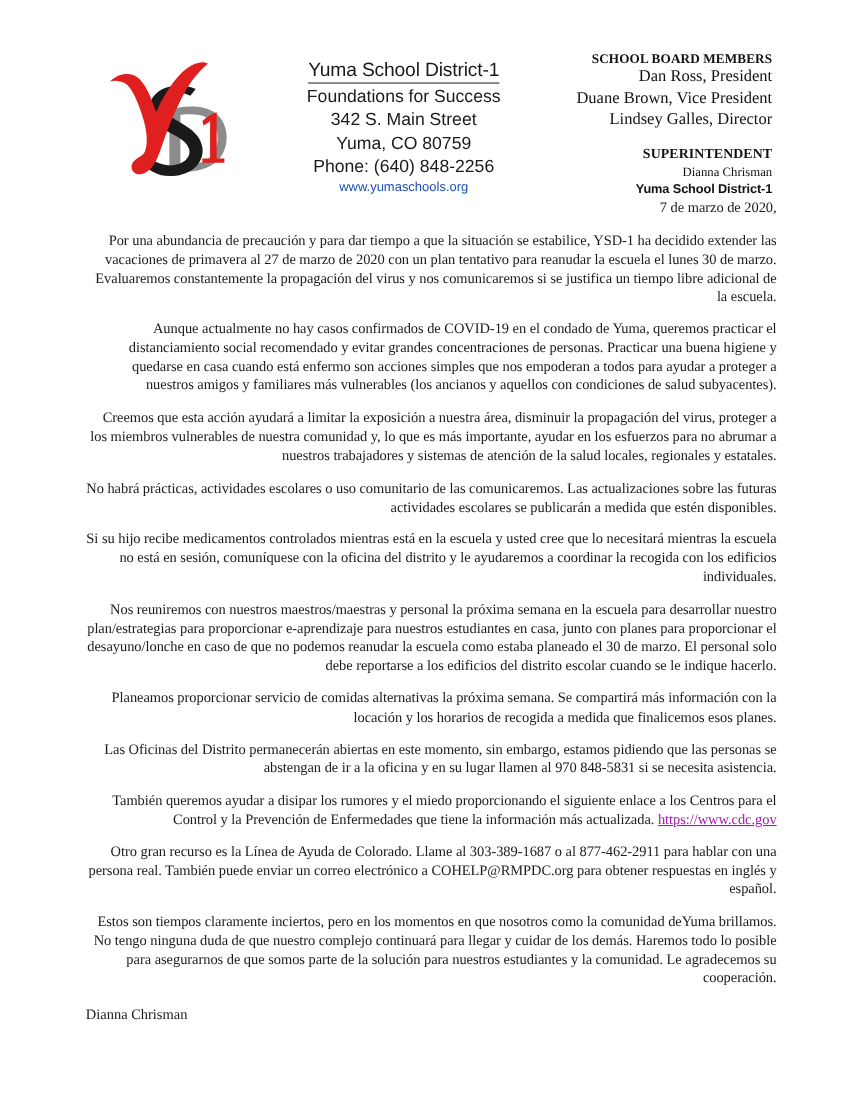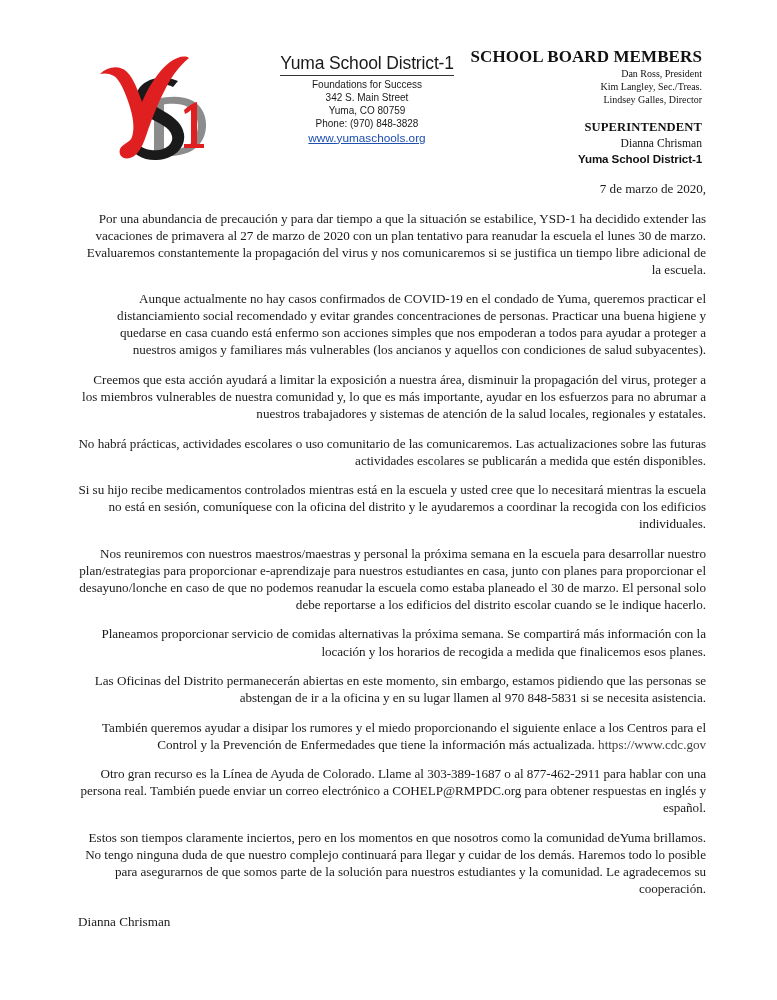--- a/index.html
+++ b/index.html
@@ -51,52 +51,51 @@
     font-size: 17.5px;
     line-height: 1.12;
     letter-spacing: -0.15px;
     border-bottom: 1px solid #333;
     display: inline-block;
     padding-bottom: 1px;
     margin-bottom: 2px;
     white-space: nowrap;
   }
   .district-line {
-    font-size: 10px;
+    font-size: 16px;
     line-height: 1.33;
     white-space: nowrap;
   }
   .district-link {
     font-size: 11.8px;
     line-height: 1.33;
     color: #1c4fb0;
-    text-decoration: underline;
     white-space: nowrap;
     cursor: pointer;
   }
 
   
   .board-block {
     position: absolute;
     right: 16px;
     top: 30px;
     width: 250px;
     text-align: right;
     font-family: "Liberation Serif", "DejaVu Serif", serif;
     color: #121212;
   }
   .board-heading {
-    font-size: 17px;
+    font-size: 12px;
     font-weight: bold;
     line-height: 1.28;
     letter-spacing: 0.1px;
     text-align: right;
   }
   .board-member {
-    font-size: 10px;
+    font-size: 15px;
     line-height: 1.29;
   }
   .supt-heading {
     font-size: 12.6px;
     font-weight: bold;
     line-height: 1.3;
     margin-top: 13px;
     letter-spacing: 0.1px;
   }
   .supt-name {
@@ -131,21 +130,22 @@
   .sig-block {
     margin-top: 17px;
   }
   .sig-line {
     font-family: "Liberation Serif", "DejaVu Serif", serif;
     font-size: 13.15px;
     line-height: 16.4px;
     color: #1a1a1a;
   }
   .inline-link {
-    color: #404040;
+    color: #a21caf;
+    text-decoration: underline;
     cursor: pointer;
   }
 </style>
 </head>
 <body>
 
 <div id="page">
 
   <div class="letterhead">
 
@@ -169,28 +169,28 @@
           <path d="M92 66 C96 62 101 59 105 58 L105 100 L112 100 L112 104 L92 104 L92 100 L99 100 L99 66 C97 68 95 69 93 70 Z" fill="#e02020"></path>
         </g>
       </svg>
     </div>
 
     <div class="district-block">
       <div class="district-title">Yuma School District-1</div>
       <div class="district-line">Foundations for Success</div>
       <div class="district-line">342 S. Main Street</div>
       <div class="district-line">Yuma, CO  80759</div>
-      <div class="district-line">Phone: (970) 848-3828</div>
+      <div class="district-line">Phone: (640) 848-2256</div>
       <div class="district-link">www.yumaschools.org</div>
     </div>
 
     <div class="board-block">
       <div class="board-heading">SCHOOL BOARD MEMBERS</div>
       <div class="board-member">Dan Ross, President</div>
-      <div class="board-member">Kim Langley, Sec./Treas.</div>
+      <div class="board-member">Duane Brown, Vice President</div>
       <div class="board-member">Lindsey Galles, Director</div>
       <div class="supt-heading">SUPERINTENDENT</div>
       <div class="supt-name">Dianna Chrisman</div>
       <div class="supt-district">Yuma School District-1</div>
     </div>
   </div>
 
   <div class="body-area">
 
     <p class="body-line">7 de marzo de 2020,</p>

